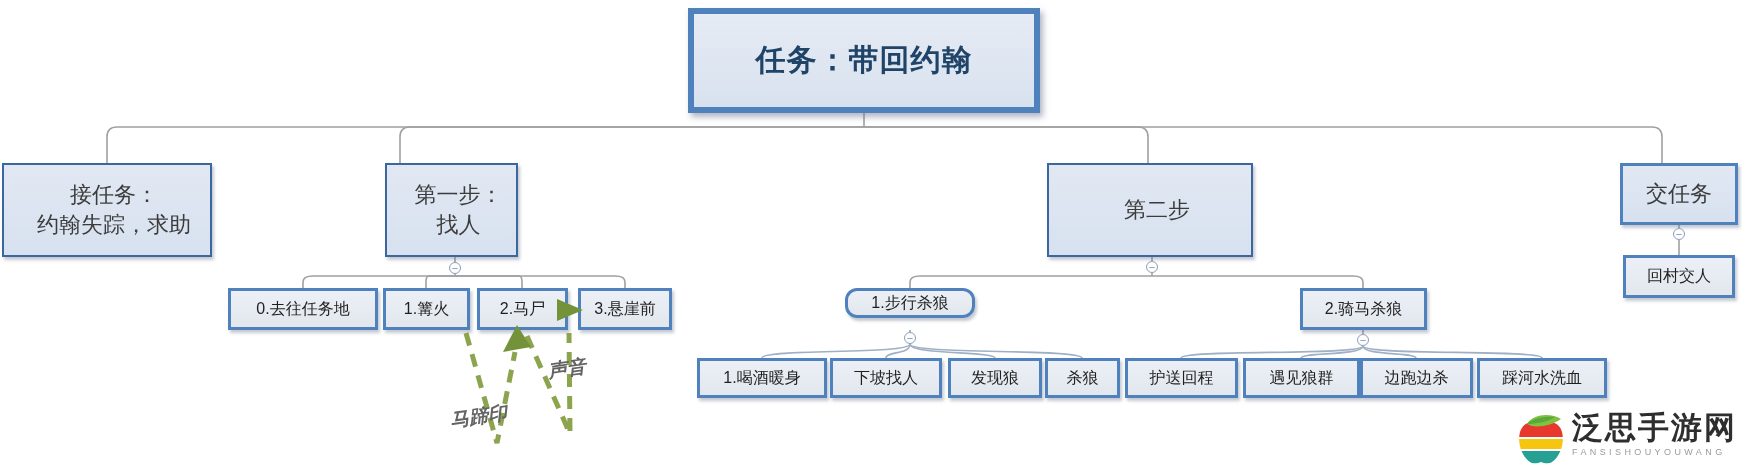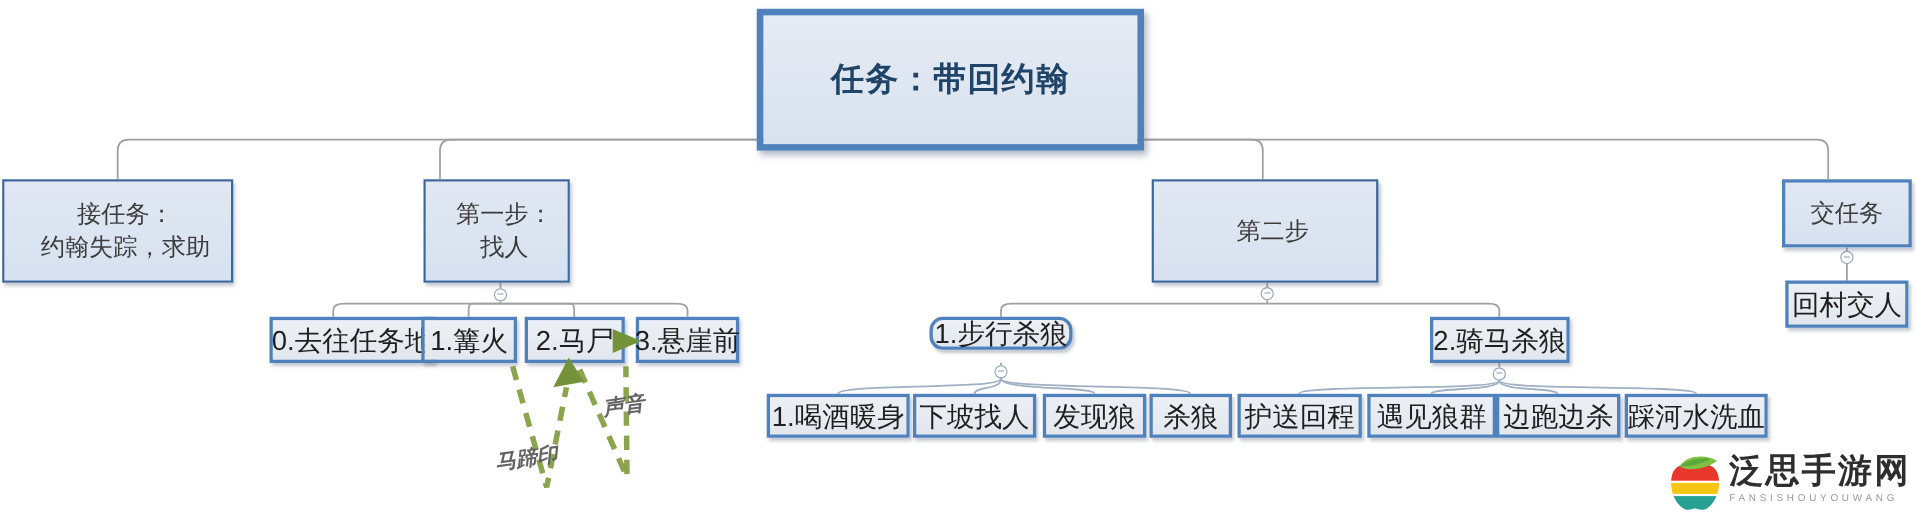--- a/index.html
+++ b/index.html
@@ -10,21 +10,21 @@
   }
   svg.layer{position:absolute;left:0;top:0;width:1742px;height:467px;}
   #connector-layer{z-index:1;}
   #annotation-layer{z-index:3;}
   .b{
     position:absolute;box-sizing:border-box;z-index:2;
     display:flex;align-items:center;justify-content:center;
     background:linear-gradient(#ecf0f6,#e2e7ee);
     border:3px solid #4f81bd;
     box-shadow:2px 3px 3px rgba(110,120,140,.40);
-    color:#1f1f1f;font-size:25px;white-space:nowrap;
+    color:#1f1f1f;font-size:16px;white-space:nowrap;
   }
   .b.l1{
     border-width:6px;border-color:#4f81bd;
     background:linear-gradient(#e6ebf4,#d8e2ef);
     font-size:30px;font-weight:bold;color:#1f4468;letter-spacing:1px;
     box-shadow:3px 4px 6px rgba(100,110,135,.5);
   }
   .b.l2{
     border-width:2px;border-color:#3c679e;
     background:linear-gradient(#e1e8f3,#d7e1ef);
@@ -87,39 +87,39 @@
   <path d="M 910 344 C 910 355, 886 351, 886 358" stroke="#9fb0c4"></path>
   <path d="M 910 344 C 910 355, 995 351, 995 358" stroke="#9fb0c4"></path>
   <path d="M 910 344 C 910 355, 1082 348, 1082 358" stroke="#9fb0c4"></path>
 
   <path d="M 1363 346 C 1363 356, 1181 349, 1181 358" stroke="#9fb0c4"></path>
   <path d="M 1363 346 C 1363 356, 1301 352, 1301 358" stroke="#9fb0c4"></path>
   <path d="M 1363 346 C 1363 356, 1416 352, 1416 358" stroke="#9fb0c4"></path>
   <path d="M 1363 346 C 1363 356, 1542 349, 1542 358" stroke="#9fb0c4"></path>
 </svg>
 
-<div class="b l1" style="left:688px;top:8px;width:352px;height:129px;">任务：带回约翰</div>
+<div class="b l1" style="left:688px;top:8px;width:352px;height:105px;">任务：带回约翰</div>
 
 <div class="b l2" style="left:2px;top:163px;width:210px;height:94px;">
   <span>接任务：</span>
   <span>约翰失踪，求助</span>
 </div>
 
 <div class="b l2" style="left:385px;top:163px;width:133px;height:94px;">
   <span>第一步：</span>
   <span>找人</span>
 </div>
 
 <div class="b l2" style="left:1047px;top:163px;width:206px;height:94px;">
   <span>第二步</span>
 </div>
 
 <div class="b l2c" style="left:1620px;top:163px;width:118px;height:62px;">交任务</div>
 
-<div class="b" style="left:245px;top:288px;width:150px;height:42px;">0.去往任务地</div>
+<div class="b" style="left:228px;top:288px;width:150px;height:42px;">0.去往任务地</div>
 <div class="b" style="left:383px;top:288px;width:87px;height:42px;">1.篝火</div>
 <div class="b" style="left:477px;top:288px;width:91px;height:42px;">2.马尸</div>
 <div class="b" style="left:578px;top:288px;width:94px;height:42px;">3.悬崖前</div>
 
 <div class="b" style="left:845px;top:288px;width:130px;height:30px;border-radius:12px;">1.步行杀狼</div>
 <div class="b" style="left:1300px;top:288px;width:127px;height:42px;">2.骑马杀狼</div>
 
 <div class="b" style="left:697px;top:358px;width:130px;height:40px;">1.喝酒暖身</div>
 <div class="b" style="left:830px;top:358px;width:112px;height:40px;">下坡找人</div>
 <div class="b" style="left:948px;top:358px;width:94px;height:40px;">发现狼</div>

